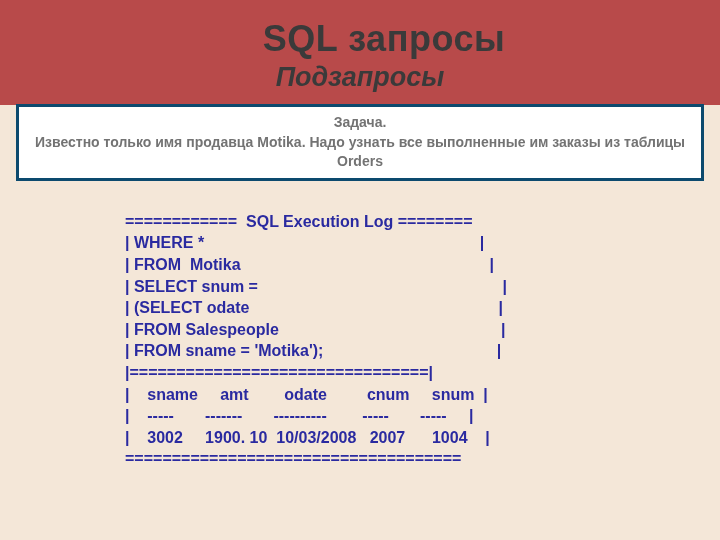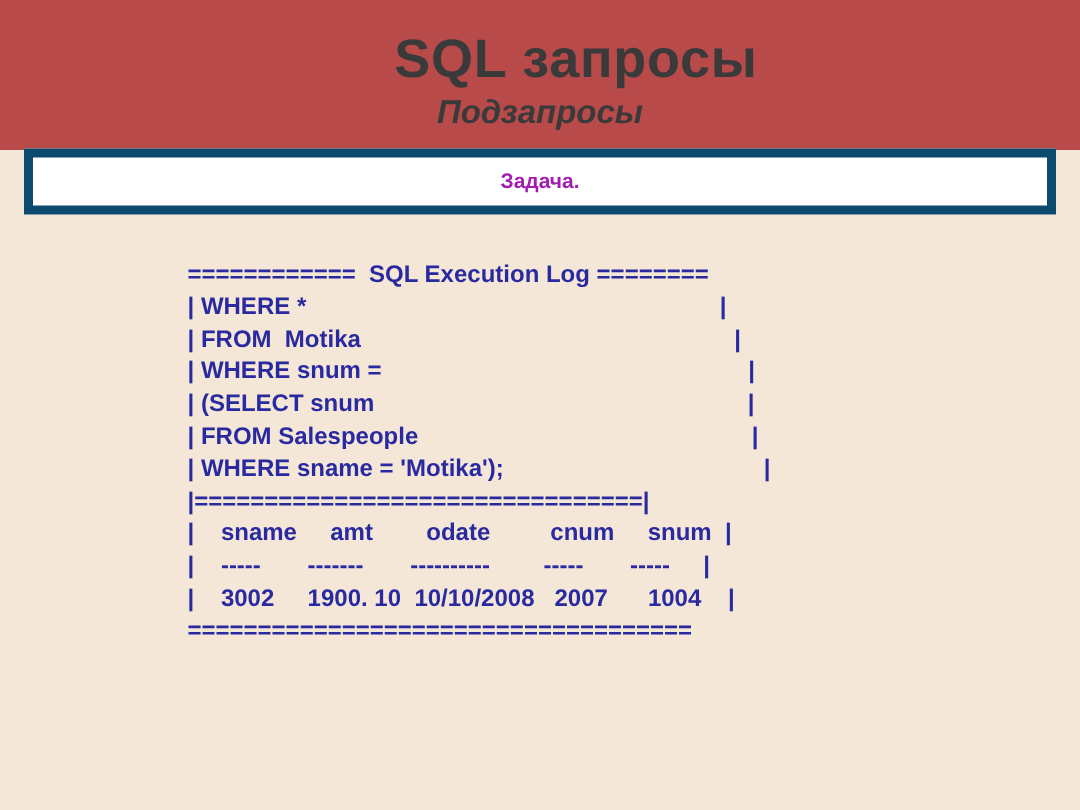--- a/index.html
+++ b/index.html
@@ -16,35 +16,35 @@
     text-align: center;
   }
   .title {
     font-size: 36px;
     font-weight: bold;
     color: #3a3a3a;
     letter-spacing: 0.5px;
     padding-left: 48px;
   }
   .subtitle {
-    font-size: 22px;
+    font-size: 27px;
     font-weight: bold;
     font-style: italic;
     color: #3a3a3a;
     margin-top: 2px;
   }
   .task-box {
     background: #ffffff;
-    border: 6px solid #0c4a6e;
+    border: 3px solid #0c4a6e;
     margin: 0 16px;
     padding: 6px 10px;
     text-align: center;
     font-size: 14px;
     font-weight: bold;
-    color: #a21caf;
+    color: #737373;
     line-height: 1.4;
     margin-top: -1px;
   }
   .code-area {
     margin: 30px auto 0 auto;
     width: 470px;
     font-family: Arial, sans-serif;
     font-size: 16px;
     font-weight: bold;
     color: #2a2aa0;
@@ -56,26 +56,27 @@
 </head>
 <body>
 
 <div class="header">
   <div class="title">SQL запросы</div>
   <div class="subtitle">Подзапросы</div>
 </div>
 
 <div class="task-box">
   <div>Задача.</div>
+  <div>Известно только имя продавца Motika. Надо узнать все выполненные им заказы из таблицы Orders</div>
 </div>
 
 <div class="code-area"><span>============  SQL Execution Log ========</span>
 <span>| WHERE *                                                              |</span>
 <span>| FROM  Motika                                                        |</span>
-<span>| WHERE snum =                                                       |</span>
-<span>| (SELECT snum                                                        |</span>
+<span>| SELECT snum =                                                       |</span>
+<span>| (SELECT odate                                                        |</span>
 <span>| FROM Salespeople                                                  |</span>
-<span>| WHERE sname = 'Motika');                                       |</span>
+<span>| FROM sname = 'Motika');                                       |</span>
 <span>|================================|</span>
 <span>|    sname     amt        odate         cnum     snum  |</span>
 <span>|    -----       -------       ----------        -----       -----     |</span>
-<span>|    3002     1900. 10  10/10/2008   2007      1004    |</span>
+<span>|    3002     1900. 10  10/03/2008   2007      1004    |</span>
 <span>====================================</span></div>
 
 </body></html>

